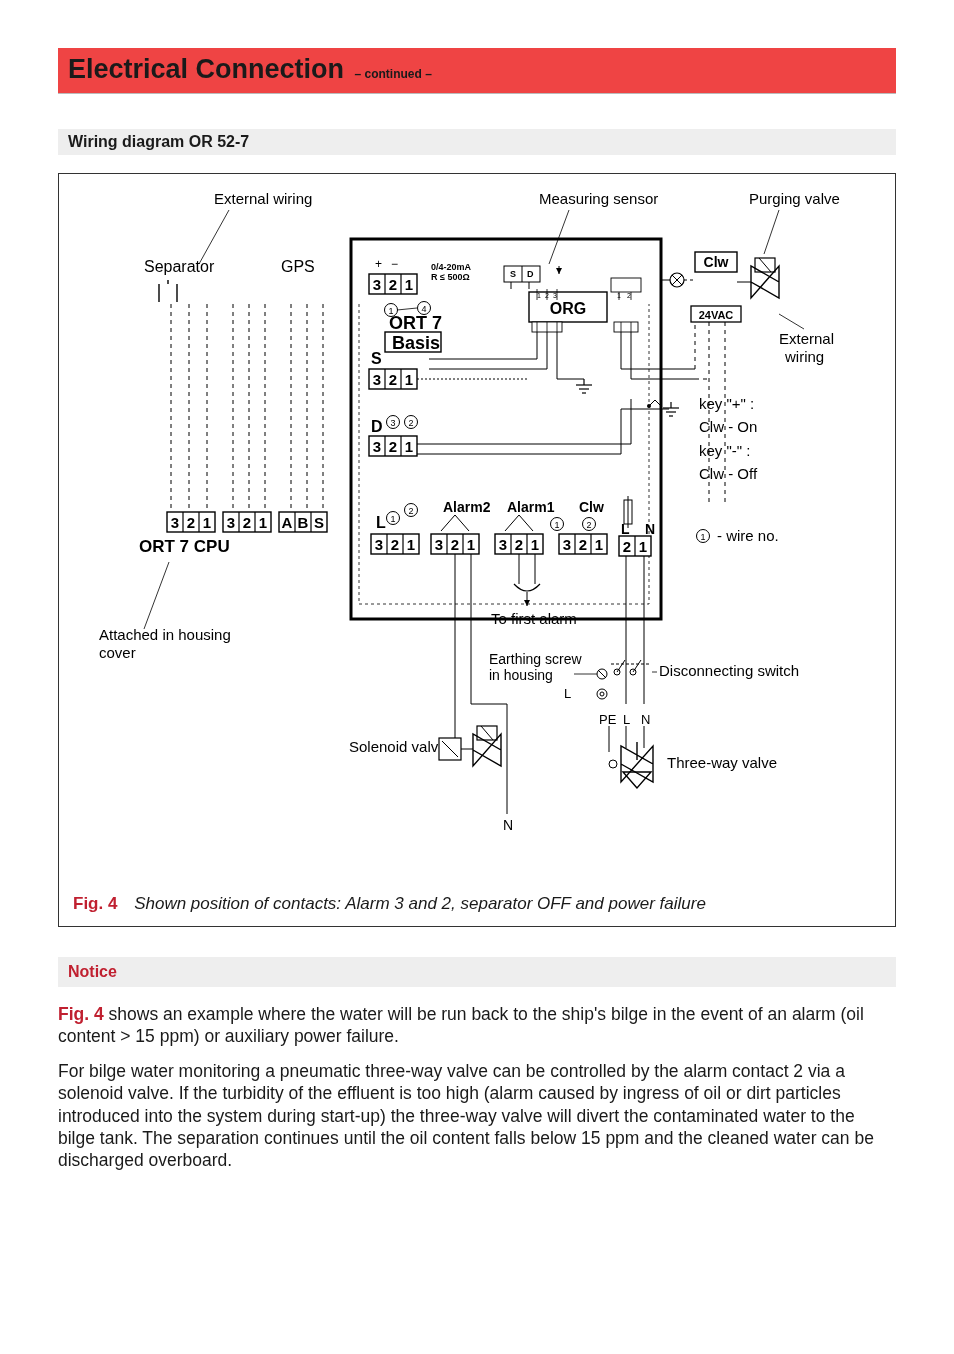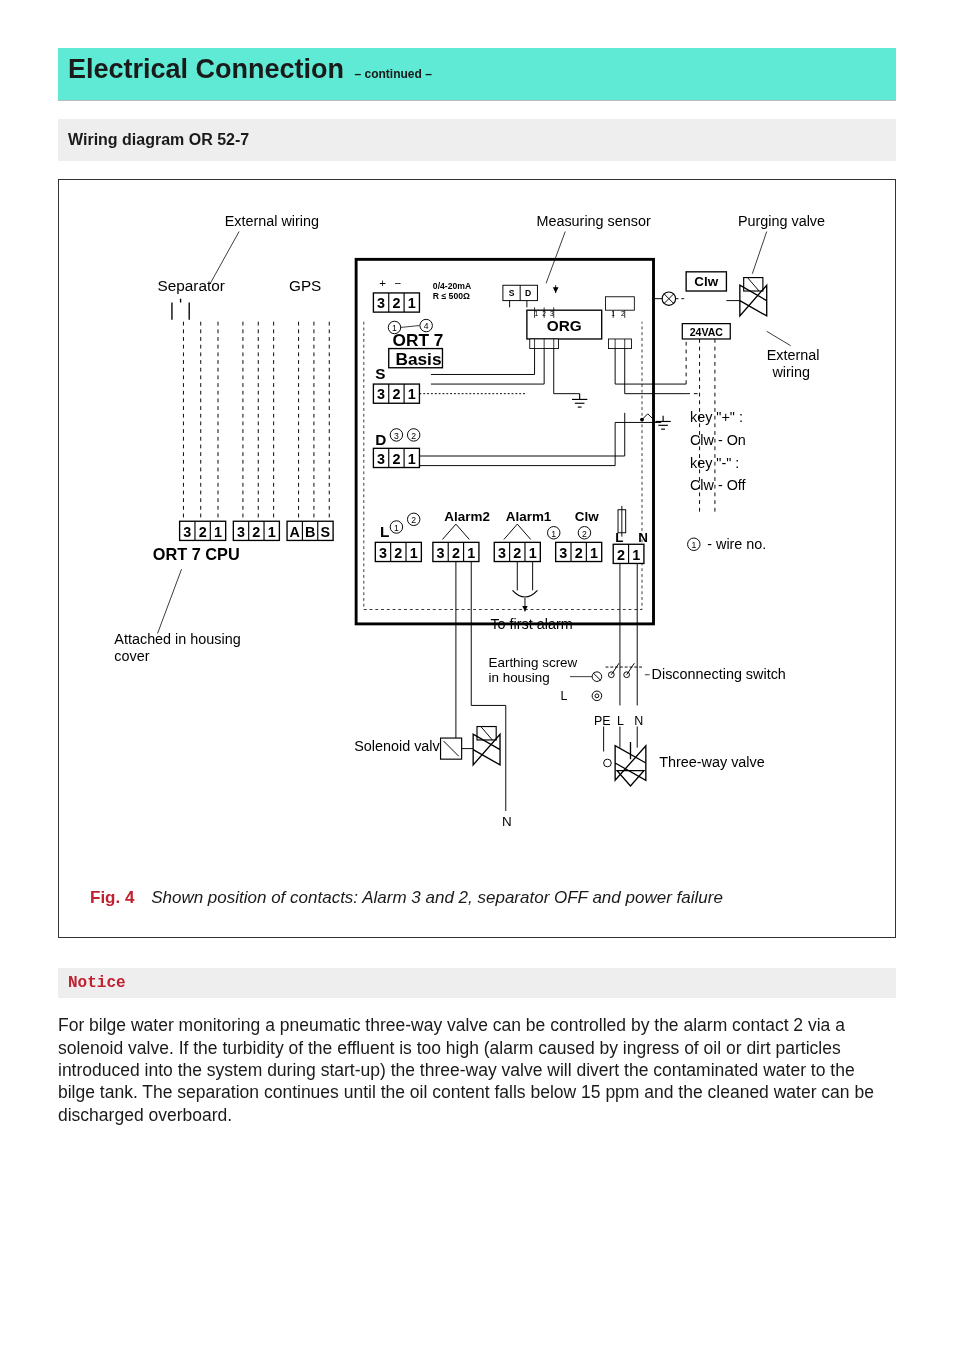--- a/index.html
+++ b/index.html
@@ -6,44 +6,44 @@
   body {
     margin: 0;
     padding: 48px 58px 40px 58px;
     width: 954px;
     font-family: Helvetica, Arial, sans-serif;
     color: #1a1a1a;
     background: #fff;
     font-weight: 300;
   }
   .section-header {
-    background: #5eead4;
-    padding: 6px 10px 15px 10px;
-    margin-bottom: 18px;
+    background: #ef4444;
+    padding: 6px 10px 8px 10px;
+    margin-bottom: 35px;
     border-bottom: 1px solid #bbb;
   }
   .section-header .main {
     font-size: 27px;
     font-weight: 700;
   }
   .section-header .sub {
     font-size: 12px;
     font-weight: 700;
     margin-left: 6px;
   }
   .subsection-header {
     background: #eeeeee;
-    padding: 12px 10px;
+    padding: 4px 10px;
     font-size: 16px;
     font-weight: 700;
     margin-bottom: 18px;
   }
   .figure-box {
     border: 1px solid #333;
-    padding: 17px;
+    padding: 0;
     margin-bottom: 30px;
   }
   .diagram {
     width: 100%;
     height: auto;
     display: block;
   }
   .fig-caption {
     padding: 10px 14px 12px 14px;
     font-size: 17px;
@@ -56,21 +56,20 @@
   .fig-caption .capt {
     font-style: italic;
   }
   .notice-header {
     background: #eeeeee;
     padding: 6px 10px;
     font-size: 16px;
     font-weight: 700;
     color: #c02030;
     margin-bottom: 16px;
-    font-family: Liberation Mono, monospace;
   }
   .body-text p {
     font-size: 17.5px;
     line-height: 1.28;
     margin: 0 0 12px 0;
   }
   .body-text .fig-ref {
     font-weight: 700;
     color: #c02030;
   }
@@ -386,16 +385,19 @@
 
   <div class="fig-caption">
     <span class="figno">Fig. 4</span>
     <span class="capt">Shown position of contacts: Alarm 3 and 2, separator OFF and power failure</span>
   </div>
 </div>
 
 <div class="notice-header">Notice</div>
 
 <div class="body-text">
+  <p>
+    <span class="fig-ref">Fig. 4</span><span> shows an example where the water will be run back to the ship's bilge in the event of an alarm (oil content &gt; 15 ppm) or auxiliary power failure.</span>
+  </p>
   <p>For bilge water monitoring a pneumatic three-way valve can be controlled by the alarm contact 2 via a solenoid valve. If the turbidity of the effluent is too high (alarm caused by ingress of oil or dirt particles introduced into the system during start-up) the three-way valve will divert the contaminated water to the bilge tank. The separation continues until the oil content falls below 15 ppm and the cleaned water can be discharged overboard.</p>
 </div>
 
 </div>
 
 </body></html>

